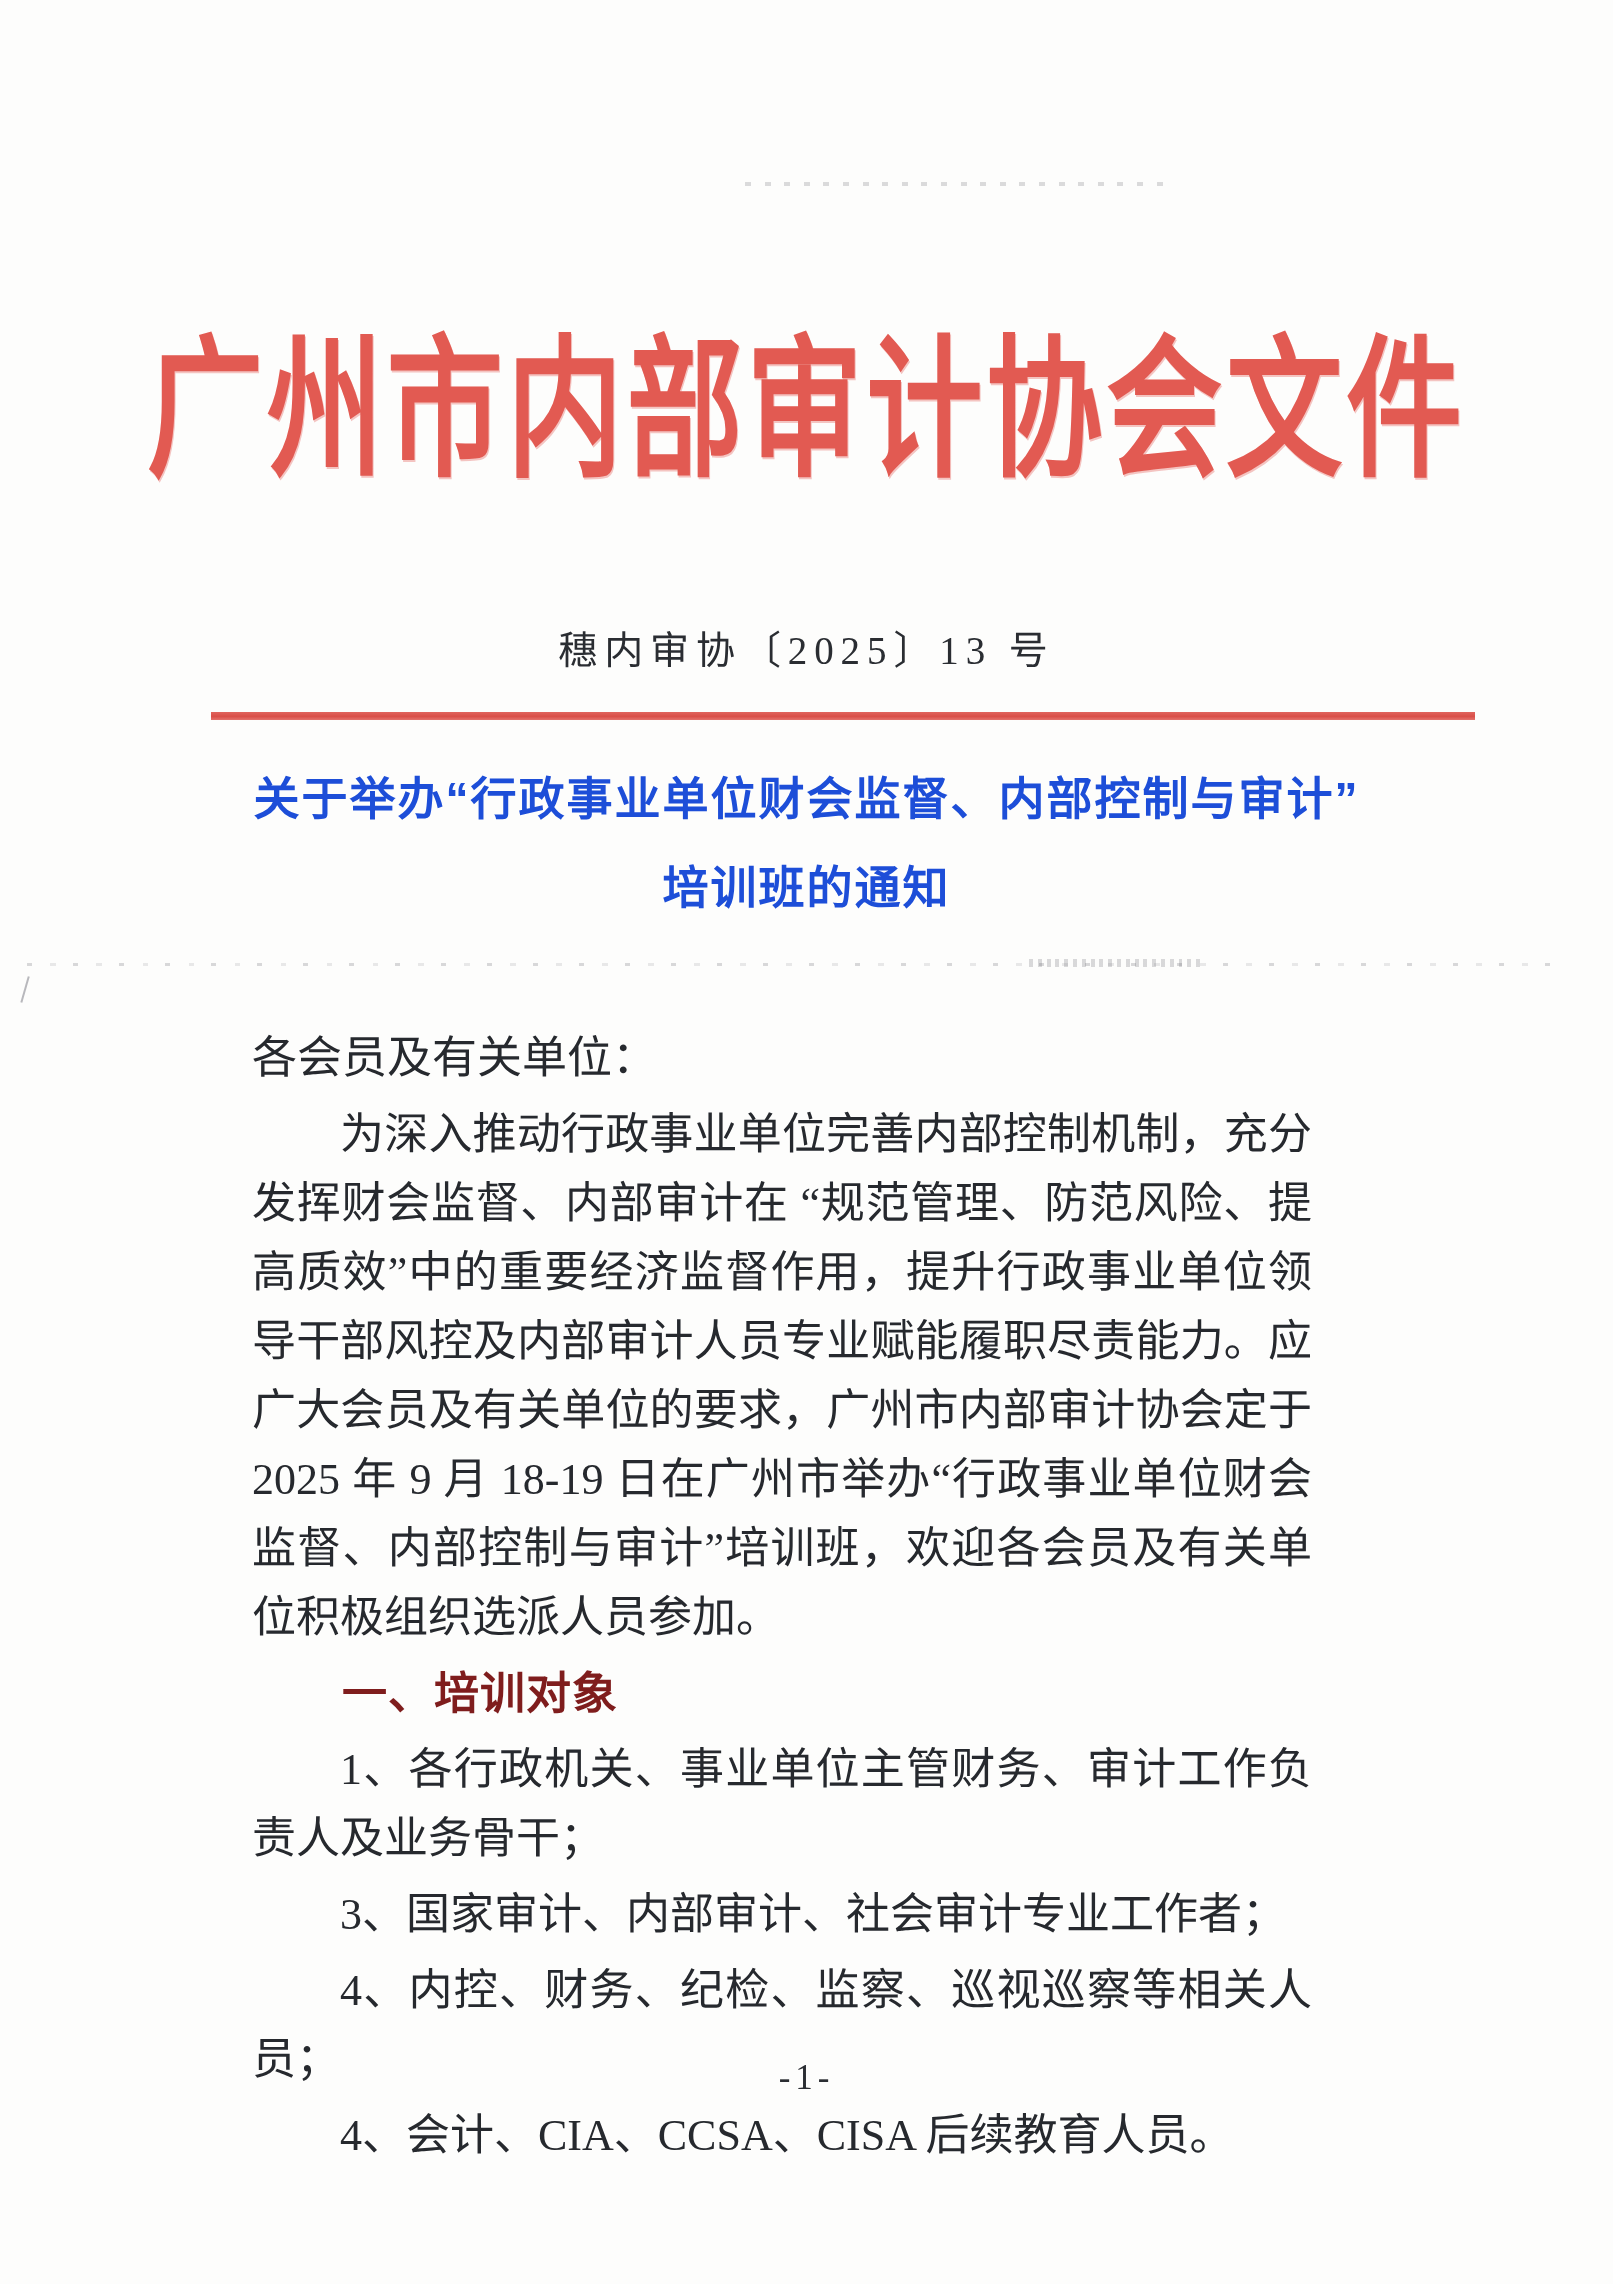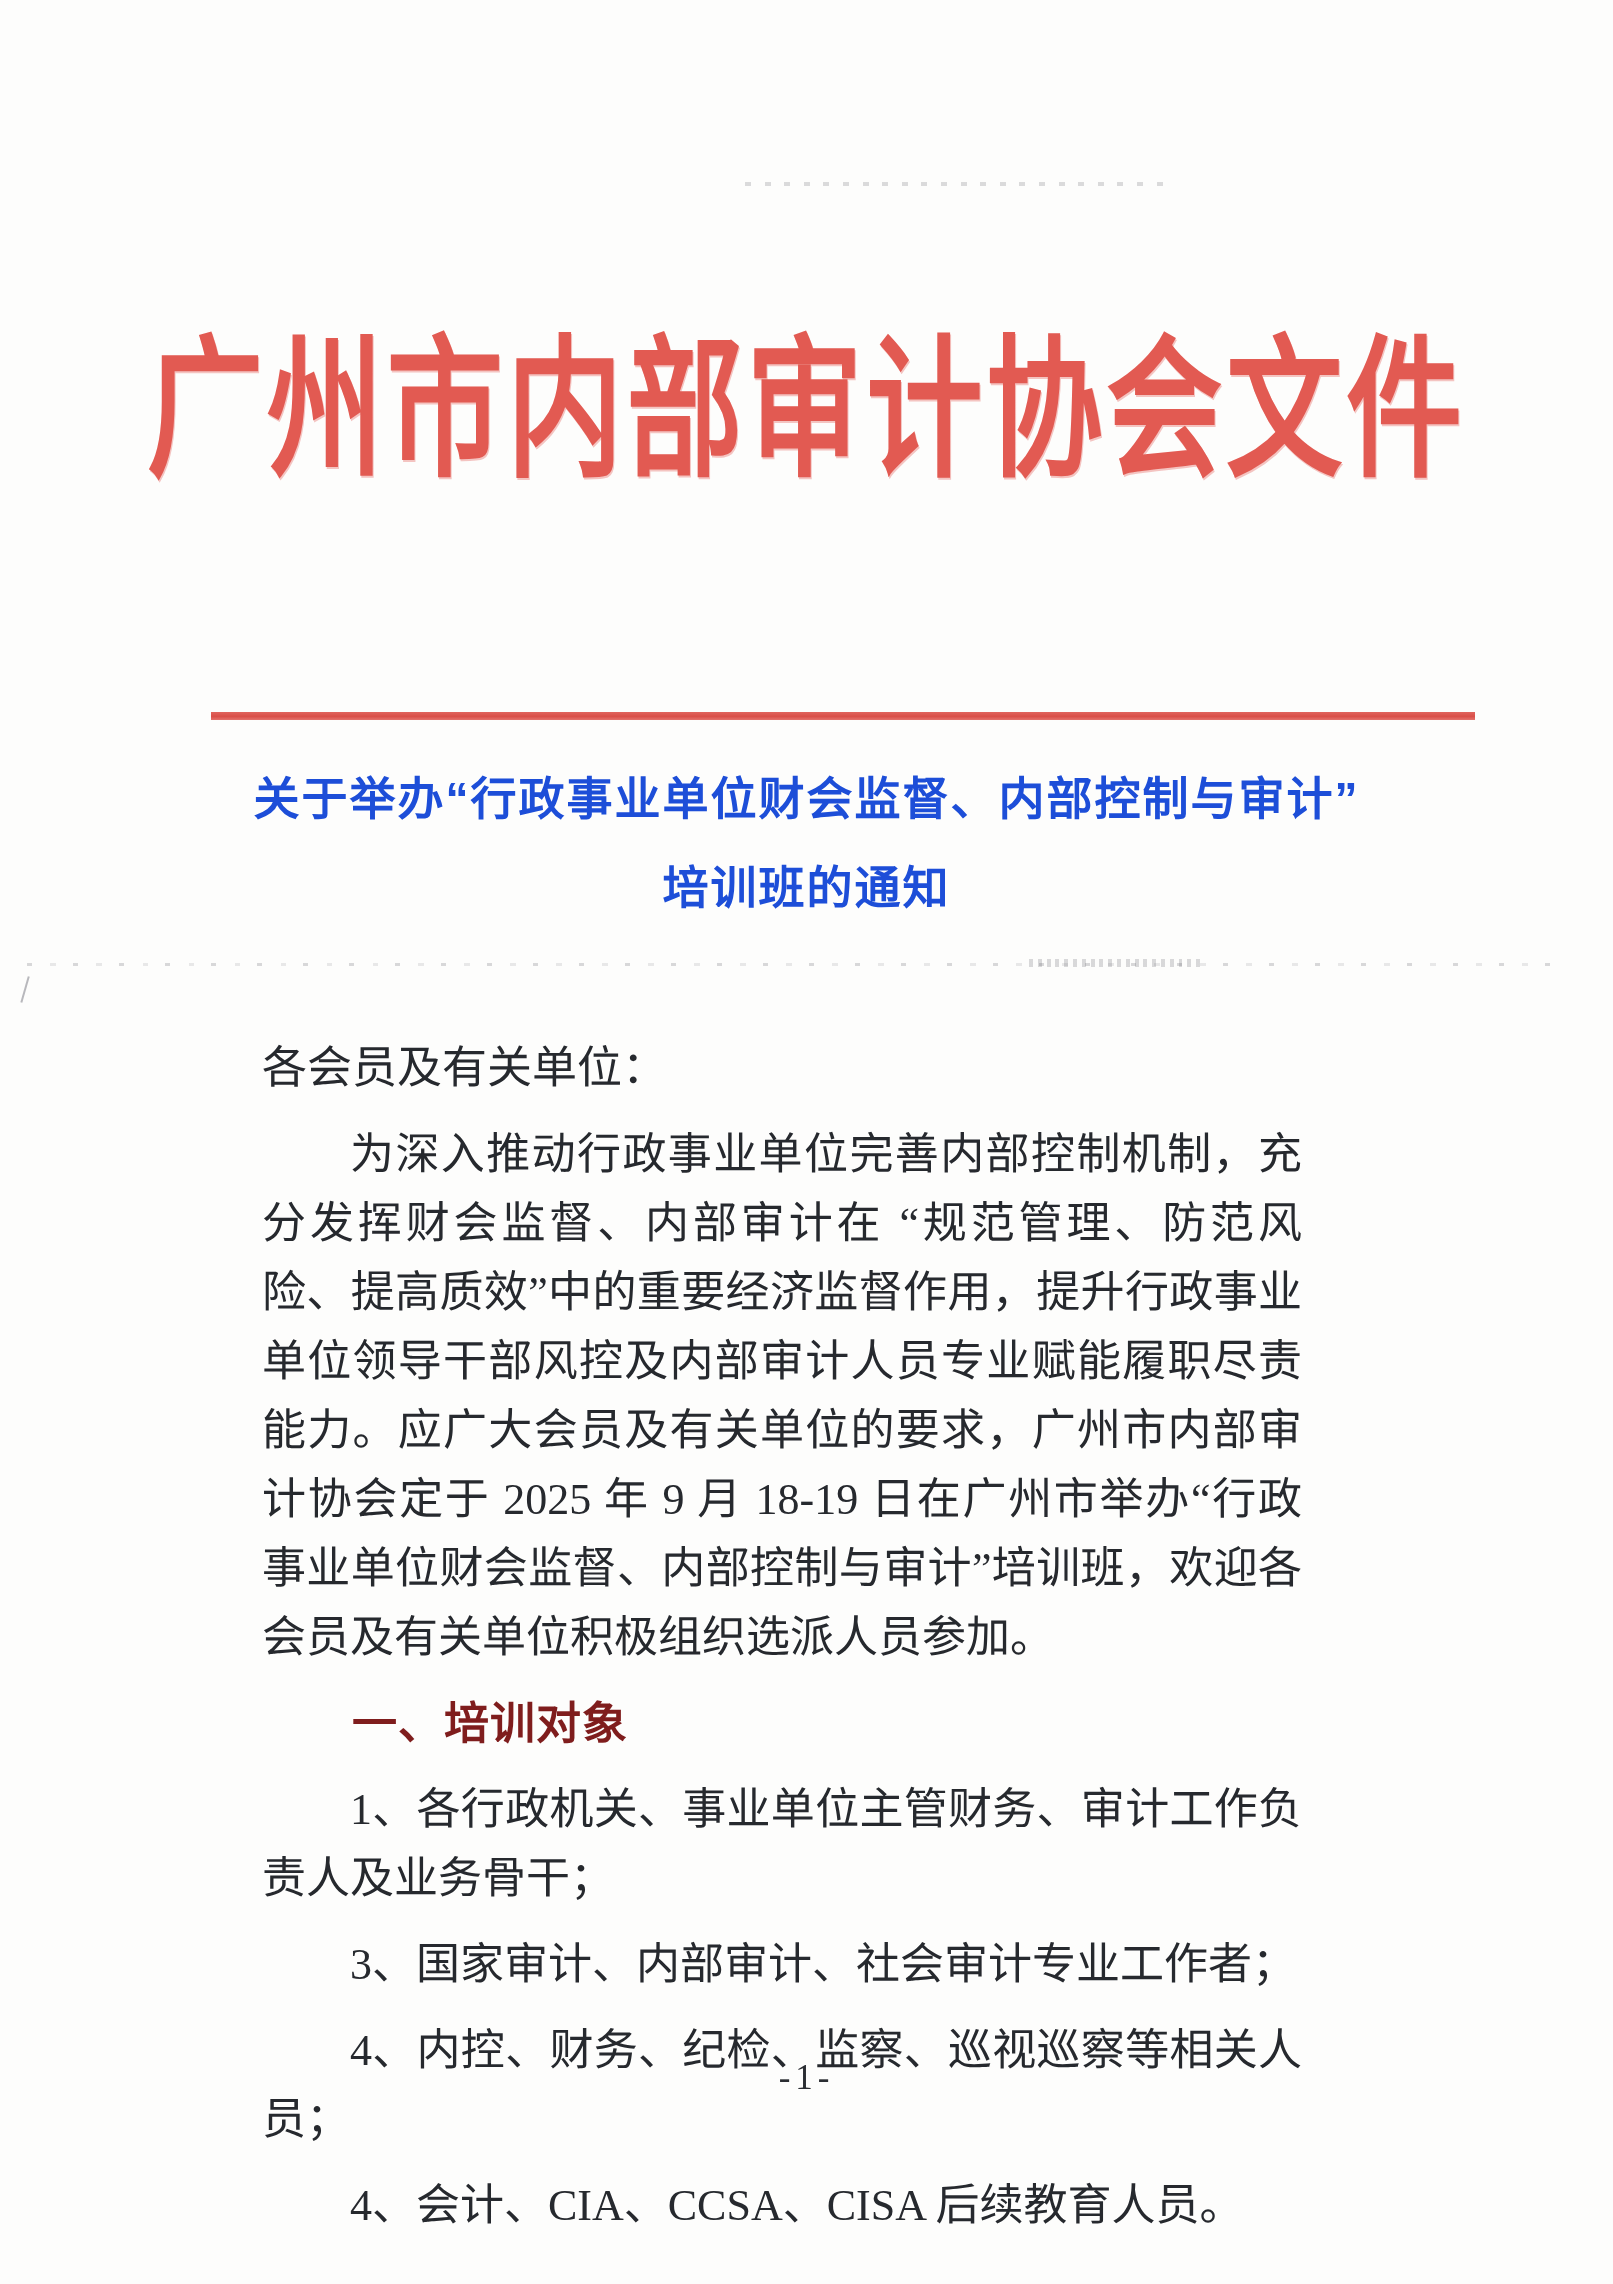--- a/index.html
+++ b/index.html
@@ -85,21 +85,21 @@
     top: 1017px;
     left: 245px;
     width: 1074px;
     font-size: 44px;
     line-height: 69px;
     text-align: justify;
     text-justify: inter-ideograph;
     color: #26292e;
   }
   .body-block p {
-    margin: 17px;
+    margin: 7px;
     text-indent: 2em;
   }
   .body-block p.salutation {
     text-indent: 0;
     font-size: 45px;
   }
   .body-block .section-heading {
     font-family: "Liberation Sans", sans-serif;
     font-weight: 700;
     font-size: 45px;
@@ -168,20 +168,21 @@
 
   <div class="artifact-band-top"></div>
   <div class="artifact-band-mid"></div>
   <div class="artifact-band-mid-dense"></div>
   <div class="artifact-slash"></div>
 
   <div class="org-title">
     <span class="stretch">广州市内部审计协会文件</span>
   </div>
 
+  <div class="doc-number">穗内审协〔2025〕13 号</div>
 
   <div class="red-rule"></div>
 
   <div class="notice-title">
     <div>关于举办“行政事业单位财会监督、内部控制与审计”</div>
     <div>培训班的通知</div>
   </div>
 
   <div class="body-block">
     <p class="salutation">各会员及有关单位：</p>

